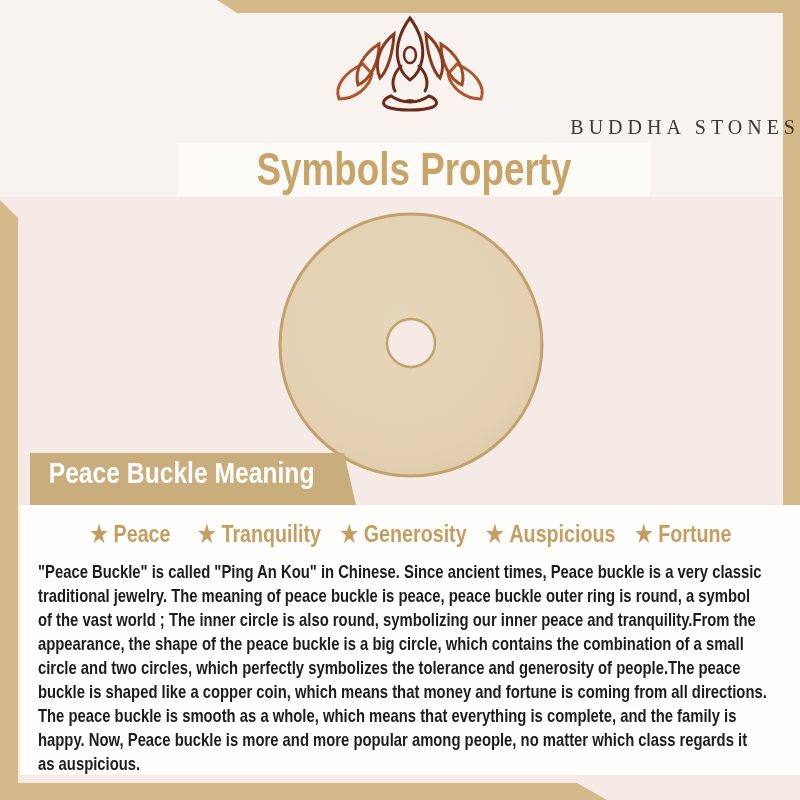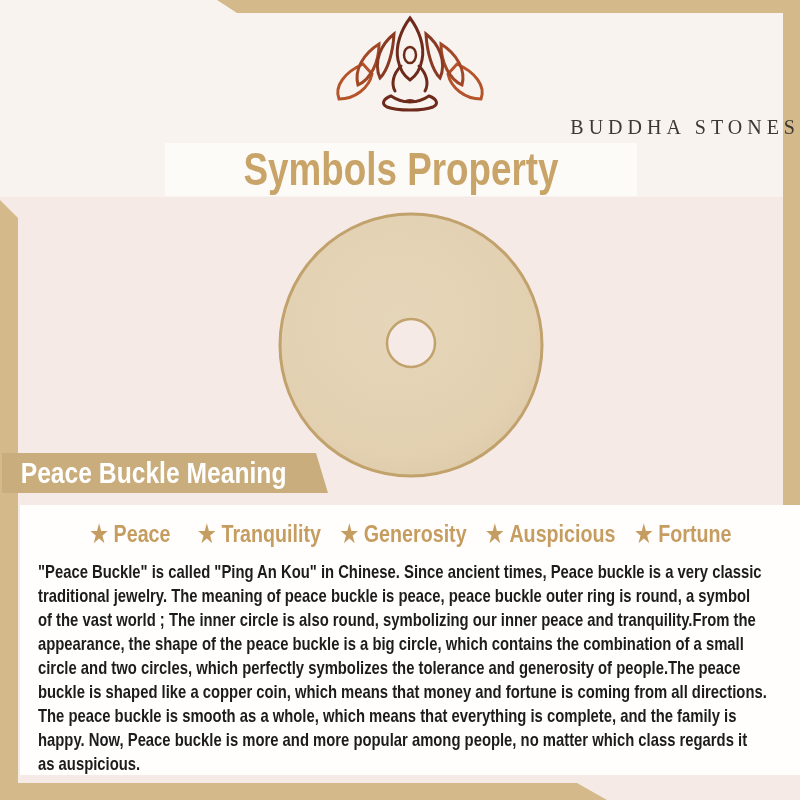--- a/index.html
+++ b/index.html
@@ -20,28 +20,28 @@
   .accent-left{left:0;top:200px;width:18px;height:600px;
     clip-path:polygon(0 0,18px 18px,18px 600px,0 600px);}
   .accent-bottom{left:0;top:783px;width:800px;height:17px;
     clip-path:polygon(0 0,577px 0,607px 17px,0 17px);}
   
   .logo-svg{left:325px;top:12px;width:170px;height:105px;}
   .brand-name{left:0;top:116px;width:800px;text-align:right;
     font-family:"Liberation Serif", serif;font-size:20px;letter-spacing:5px;
     color:#3d3834;}
   
-  .title-banner{left:165px;top:143px;width:472px;height:53px;background:#fdfbf8;}
+  .title-banner{left:178px;top:143px;width:472px;height:53px;background:#fdfbf8;}
   .title-text{width:100%;text-align:center;line-height:52px;
     font-size:46px;font-weight:bold;color:#c8a468;
     transform:scaleX(0.8);transform-origin:center;white-space:nowrap;}
   
   .buckle-svg{left:277px;top:211px;width:268px;height:268px;}
   
-  .section-banner{left:2px;top:453px;width:330px;height:40px;background:#c9ad7c;
+  .section-banner{left:30px;top:453px;width:330px;height:52px;background:#c9ad7c;
     clip-path:polygon(0 0,314px 0,326px 100%,0 100%);}
   .section-label{display:block;padding-left:22px;line-height:40px;
     font-size:29px;font-weight:bold;color:#ffffff;white-space:nowrap;
     transform:scaleX(0.85);transform-origin:left center;}
   
   .text-panel{left:20px;top:505px;width:780px;height:270px;background:#fffefd;}
   .symbols-line{left:20px;top:520px;width:780px;text-align:center;
     font-size:24px;font-weight:bold;color:#c69d60;white-space:nowrap;
     transform:scaleX(0.82);}
   .star{margin-right:7px;}

